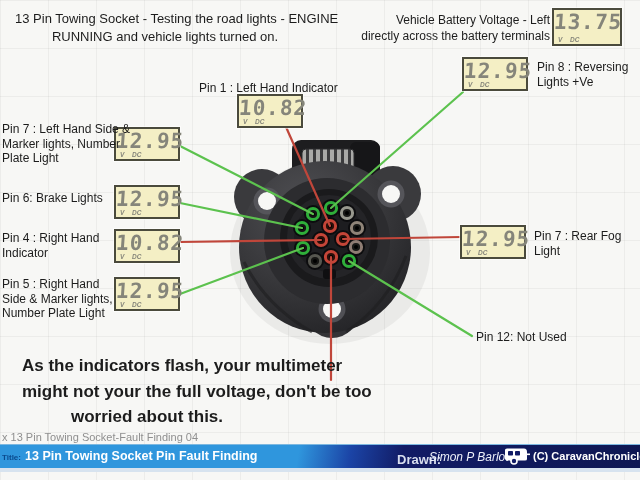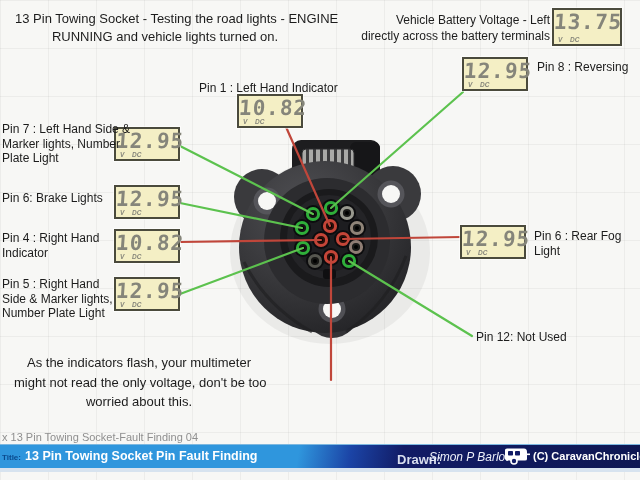--- a/index.html
+++ b/index.html
@@ -14,21 +14,21 @@
     color:#1c1c1c;
   }
   .scene{position:absolute;left:0;top:0;z-index:1;}
   .txt{position:absolute;z-index:3;font-size:12px;line-height:1.22;}
   .txt .ln{white-space:nowrap;}
   .center{text-align:center;}
   .right{text-align:right;}
   .b{font-weight:normal;}
   .intro{left:15px;top:10px;width:300px;font-size:13px;line-height:1.35;}
   .battery-label{left:330px;top:13px;width:220px;font-size:12px;line-height:1.3;}
-  .note{left:14px;top:353px;width:250px;font-weight:normal;font-size:13px;line-height:1.5;}
+  .note{left:22px;top:353px;width:250px;font-weight:bold;font-size:17px;line-height:1.5;}
   
   .lcd{
     position:absolute;z-index:2;width:62px;height:30px;
     background:var(--lcd-bg);
     border:2px solid var(--lcd-border);
     box-shadow:0 0 0 1px rgba(255,255,255,0.6);
   }
   .lcd-value{
     display:block;text-align:center;
     font-family:"DejaVu Sans Mono", monospace;
@@ -229,20 +229,21 @@
       <div class="ln">Pin 1 : Left Hand Indicator</div>
     </div>
   <div class="lcd lcd-pin1">
     <span class="lcd-value">10.82</span>
     <span class="lcd-unit">V</span>
     <span class="lcd-mode">DC</span>
   </div>
 
   <div class="txt lbl-pin8">
     <div class="ln">Pin 8 : Reversing</div>
+    <div class="ln">Lights +Ve</div>
   </div>
   <div class="lcd lcd-pin8">
     <span class="lcd-value">12.95</span>
     <span class="lcd-unit">V</span>
     <span class="lcd-mode">DC</span>
   </div>
 
   <div class="txt lbl-pin7">
     <div class="ln">Pin 7 : Left Hand Side &amp;</div>
     <div class="ln">Marker lights, Number</div>
@@ -278,36 +279,36 @@
     <div class="ln">Side &amp; Marker lights,</div>
     <div class="ln">Number Plate Light</div>
   </div>
   <div class="lcd lcd-pin5">
     <span class="lcd-value">12.95</span>
     <span class="lcd-unit">V</span>
     <span class="lcd-mode">DC</span>
   </div>
 
   <div class="txt lbl-pin2">
-    <div class="ln">Pin 6 : Rear Fog</div>
+    <div class="ln">Pin 7 : Rear Fog</div>
     <div class="ln">Light</div>
   </div>
   <div class="lcd lcd-pin2">
     <span class="lcd-value">12.95</span>
     <span class="lcd-unit">V</span>
     <span class="lcd-mode">DC</span>
   </div>
 
   <div class="txt lbl-pin12">
       <div class="ln">Pin 12: Not Used</div>
     </div>
 
   <div class="txt note center">
     <div class="ln">As the indicators flash, your multimeter</div>
-    <div class="ln">might not read the only voltage, don't be too</div>
+    <div class="ln">might not your the full voltage, don't be too</div>
     <div class="ln">worried about this.</div>
   </div>
 
   <div class="txt file-ref">x 13 Pin Towing Socket-Fault Finding 04</div>
   <div class="footer-bar">
     <span class="bar-title-label">Title:</span>
     <span class="bar-title">13 Pin Towing Socket Pin Fault Finding</span>
     <span class="bar-drawn-label">Drawn:</span>
     <span class="bar-drawn-by">Simon P Barlow</span>
     <svg class="bar-caravan" width="26" height="17" viewBox="0 0 26 17">

